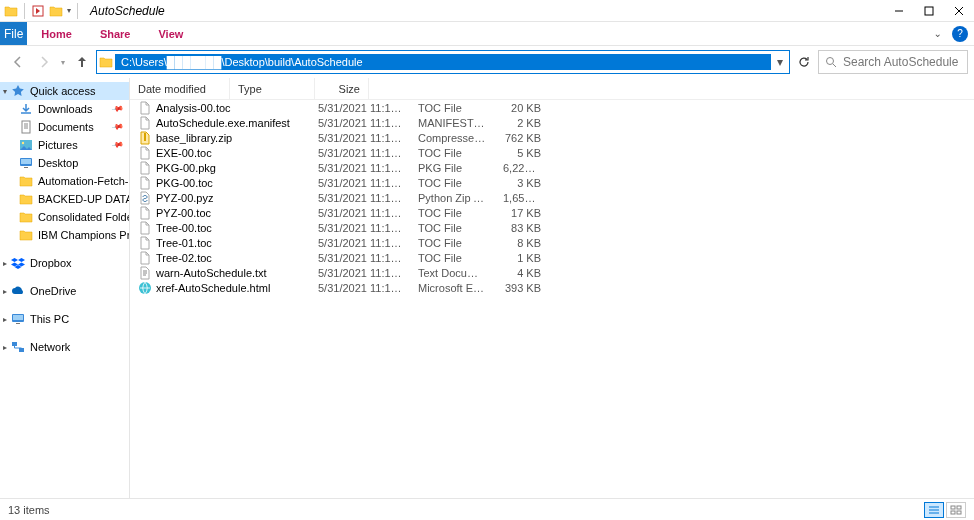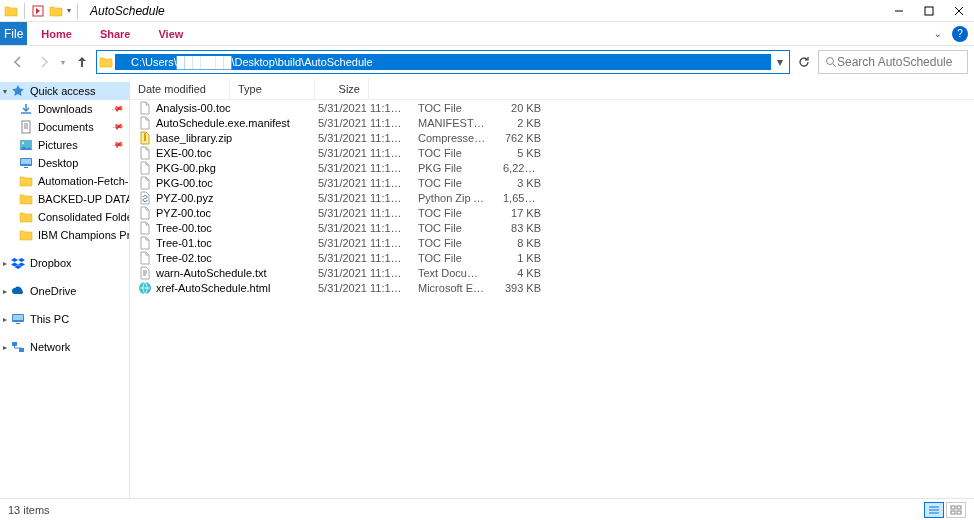--- a/index.html
+++ b/index.html
@@ -20,24 +20,24 @@
     .ribbon-tab { padding: 0 14px; display: flex; align-items: center; font-size: 11px; color: #be185d; font-weight: bold; }
     .ribbon-spacer { flex: 1; }
     .help-dot { width: 16px; height: 16px; border-radius: 50%; background: #0066cc; color: #fff; font-size: 10px; display: flex; align-items: center; justify-content: center; margin-right: 6px; align-self: center; }
     
     
     .navrow { height: 32px; display: flex; align-items: center; padding: 0 6px; gap: 2px; }
     .nav-btn { width: 24px; height: 24px; display: flex; align-items: center; justify-content: center; color: #999; }
     .nav-btn.enabled { color: #333; }
     .address { flex: 1; display: flex; align-items: center; border: 1px solid #0078d7; height: 24px; }
     .address-folder { width: 18px; display: flex; align-items: center; justify-content: center; }
-    .address-text { flex: 1; padding: 0 16px; background: #0078d7; color: #fff; font-size: 11px; height: 16px; line-height: 16px; }
+    .address-text { flex: 1; padding: 0 6px; background: #0078d7; color: #fff; font-size: 11px; height: 16px; line-height: 16px; }
     .address-drop { width: 18px; display: flex; align-items: center; justify-content: center; color: #555; }
     .refresh { width: 24px; height: 24px; display: flex; align-items: center; justify-content: center; color: #333; border: 1px solid transparent; }
-    .search { width: 150px; height: 24px; border: 1px solid #ccc; display: flex; align-items: center; padding: 0 6px; color: #777; }
+    .search { width: 150px; height: 24px; border: 1px solid #ccc; display: flex; align-items: center; padding: 0 6px; color: #777; gap: 6px; }
     .search span.mag { color: #777; }
     
     
     .body { flex: 1; display: flex; overflow: hidden; }
     
     
     .nav { width: 130px; border-right: 1px solid #e5e5e5; padding: 4px 0; overflow: hidden; }
     .nav-group { margin-bottom: 10px; }
     .nav-item { display: flex; align-items: center; gap: 4px; padding: 1px 0 1px 18px; height: 18px; font-size: 11px; position: relative; white-space: nowrap; overflow: hidden; }
     .nav-head { padding-left: 10px; font-size: 11px; }

